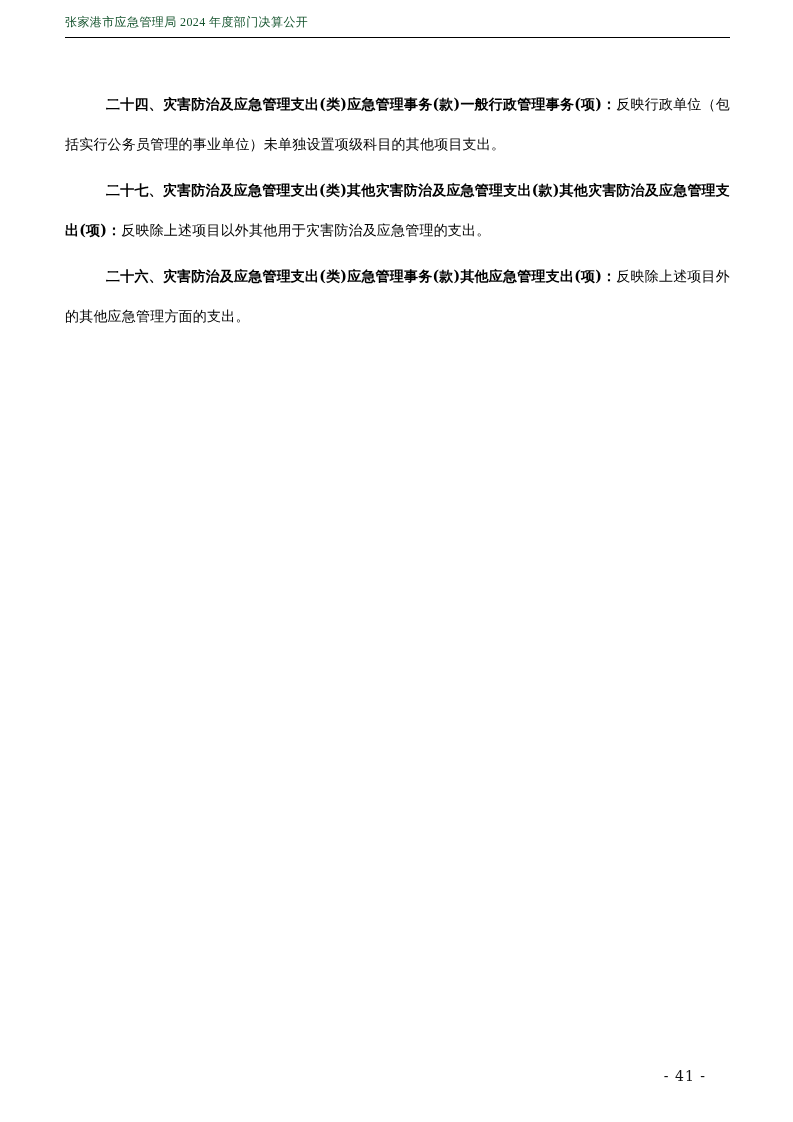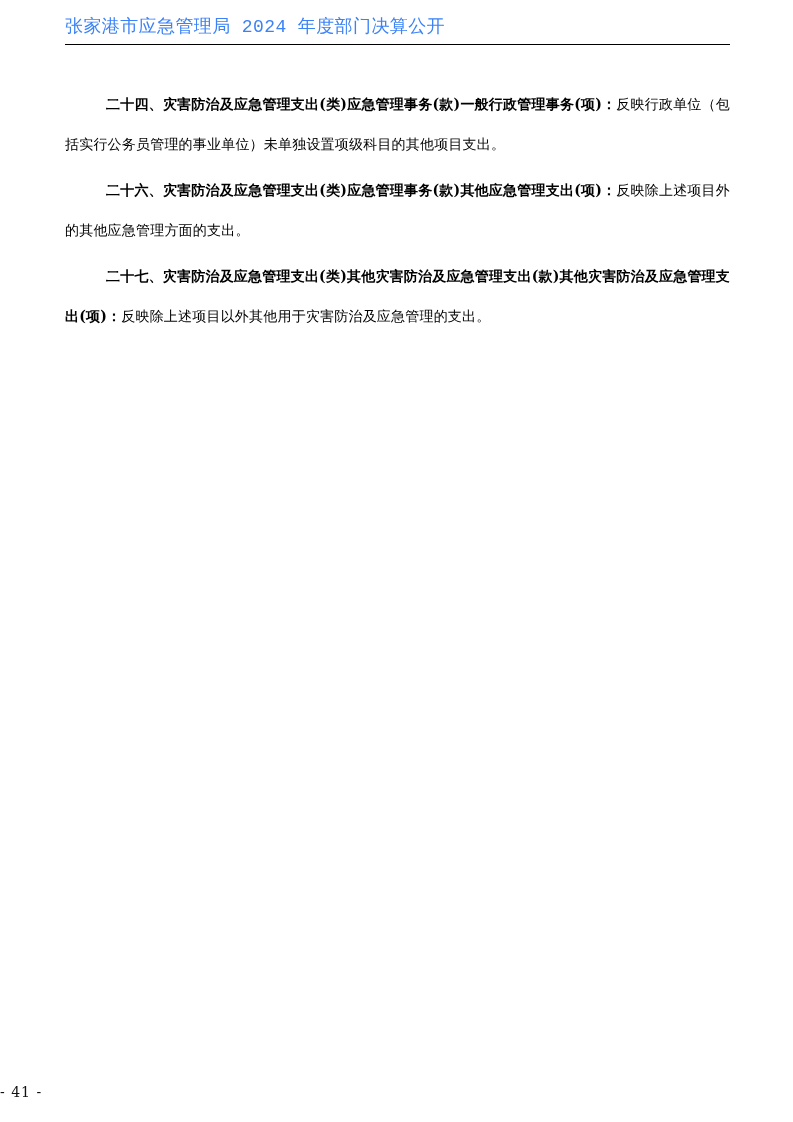--- a/index.html
+++ b/index.html
@@ -27,24 +27,24 @@
 
   
   .header {
     position: absolute;
     top: 14px;
     left: 65px;
     width: 665px;
     box-sizing: border-box;
   }
   .header-text {
-    font-family: Liberation Mono, monospace;
-    font-size: 18px;
+    font-family: Liberation Serif, serif;
+    font-size: 12px;
     letter-spacing: 0.4px;
-    color: #3b82f6;
+    color: #14532d;
     padding-bottom: 6px;
     white-space: nowrap;
   }
   .header-rule {
     border-bottom: 1px solid #000;
     width: 100%;
     height: 0;
   }
 
   
@@ -67,24 +67,24 @@
     font-weight: bold;
   }
   .indent {
     display: inline-block;
     width: 41px;
   }
 
   
   .footer {
     position: absolute;
-    bottom: 22px;
+    bottom: 38px;
     left: 0;
     width: 706px;
-    text-align: left;
+    text-align: right;
     font-size: 14px;
     letter-spacing: 1px;
     color: #111;
   }
 </style>
 </head>
 <body>
 
 <div class="page">
 
@@ -94,25 +94,25 @@
   </div>
 
   <div class="content">
 
     <p class="para">
       <span class="indent"></span><span class="lead">二十四、灾害防治及应急管理支出(类)应急管理事务(款)一般行政管理事务(项)：</span><span>反映行政单位（包括实行公务员管理的事业单位）未单独设置项级科目的其他项目支出。</span>
     </p>
 
 
     <p class="para">
-      <span class="indent"></span><span class="lead">二十六、灾害防治及应急管理支出(类)应急管理事务(款)其他应急管理支出(项)：</span><span>反映除上述项目外的其他应急管理方面的支出。</span>
+      <span class="indent"></span><span class="lead">二十七、灾害防治及应急管理支出(类)其他灾害防治及应急管理支出(款)其他灾害防治及应急管理支出(项)：</span><span>反映除上述项目以外其他用于灾害防治及应急管理的支出。</span>
     </p>
 
     <p class="para">
-      <span class="indent"></span><span class="lead">二十七、灾害防治及应急管理支出(类)其他灾害防治及应急管理支出(款)其他灾害防治及应急管理支出(项)：</span><span>反映除上述项目以外其他用于灾害防治及应急管理的支出。</span>
+      <span class="indent"></span><span class="lead">二十六、灾害防治及应急管理支出(类)应急管理事务(款)其他应急管理支出(项)：</span><span>反映除上述项目外的其他应急管理方面的支出。</span>
     </p>
 
   </div>
 
   <div class="footer">
     <span>- 41 -</span>
   </div>
 
 </div>
 

